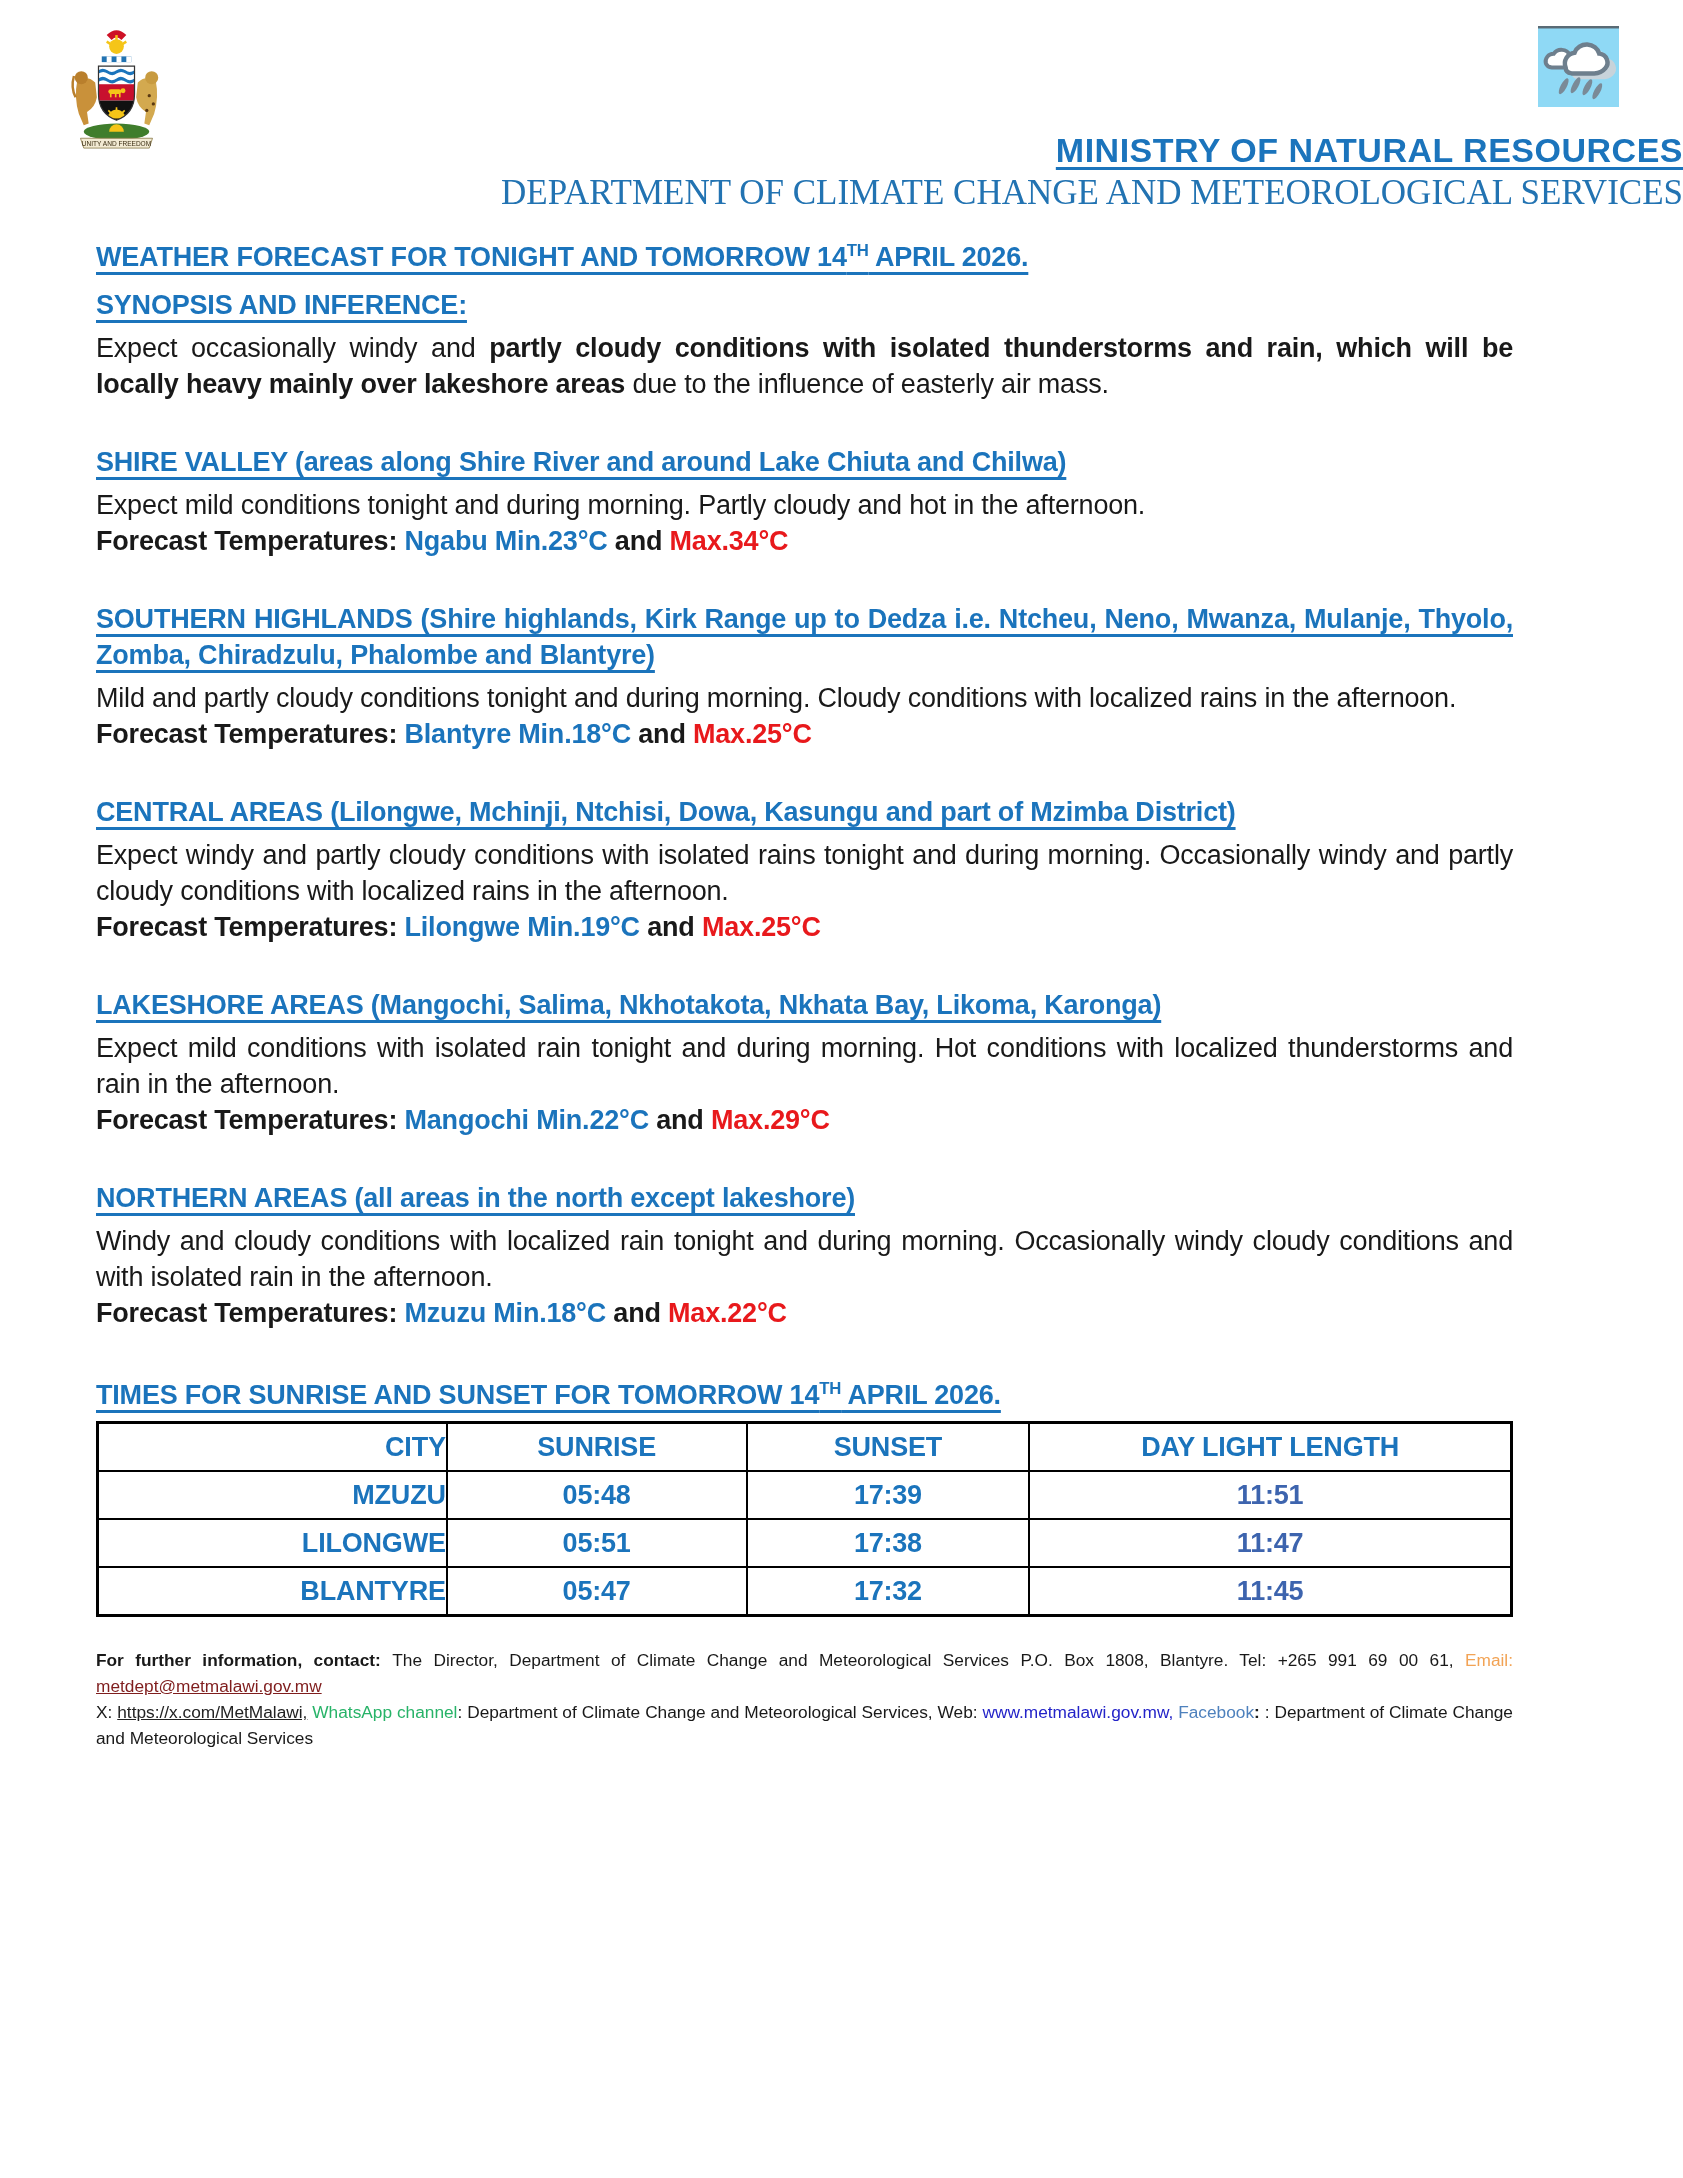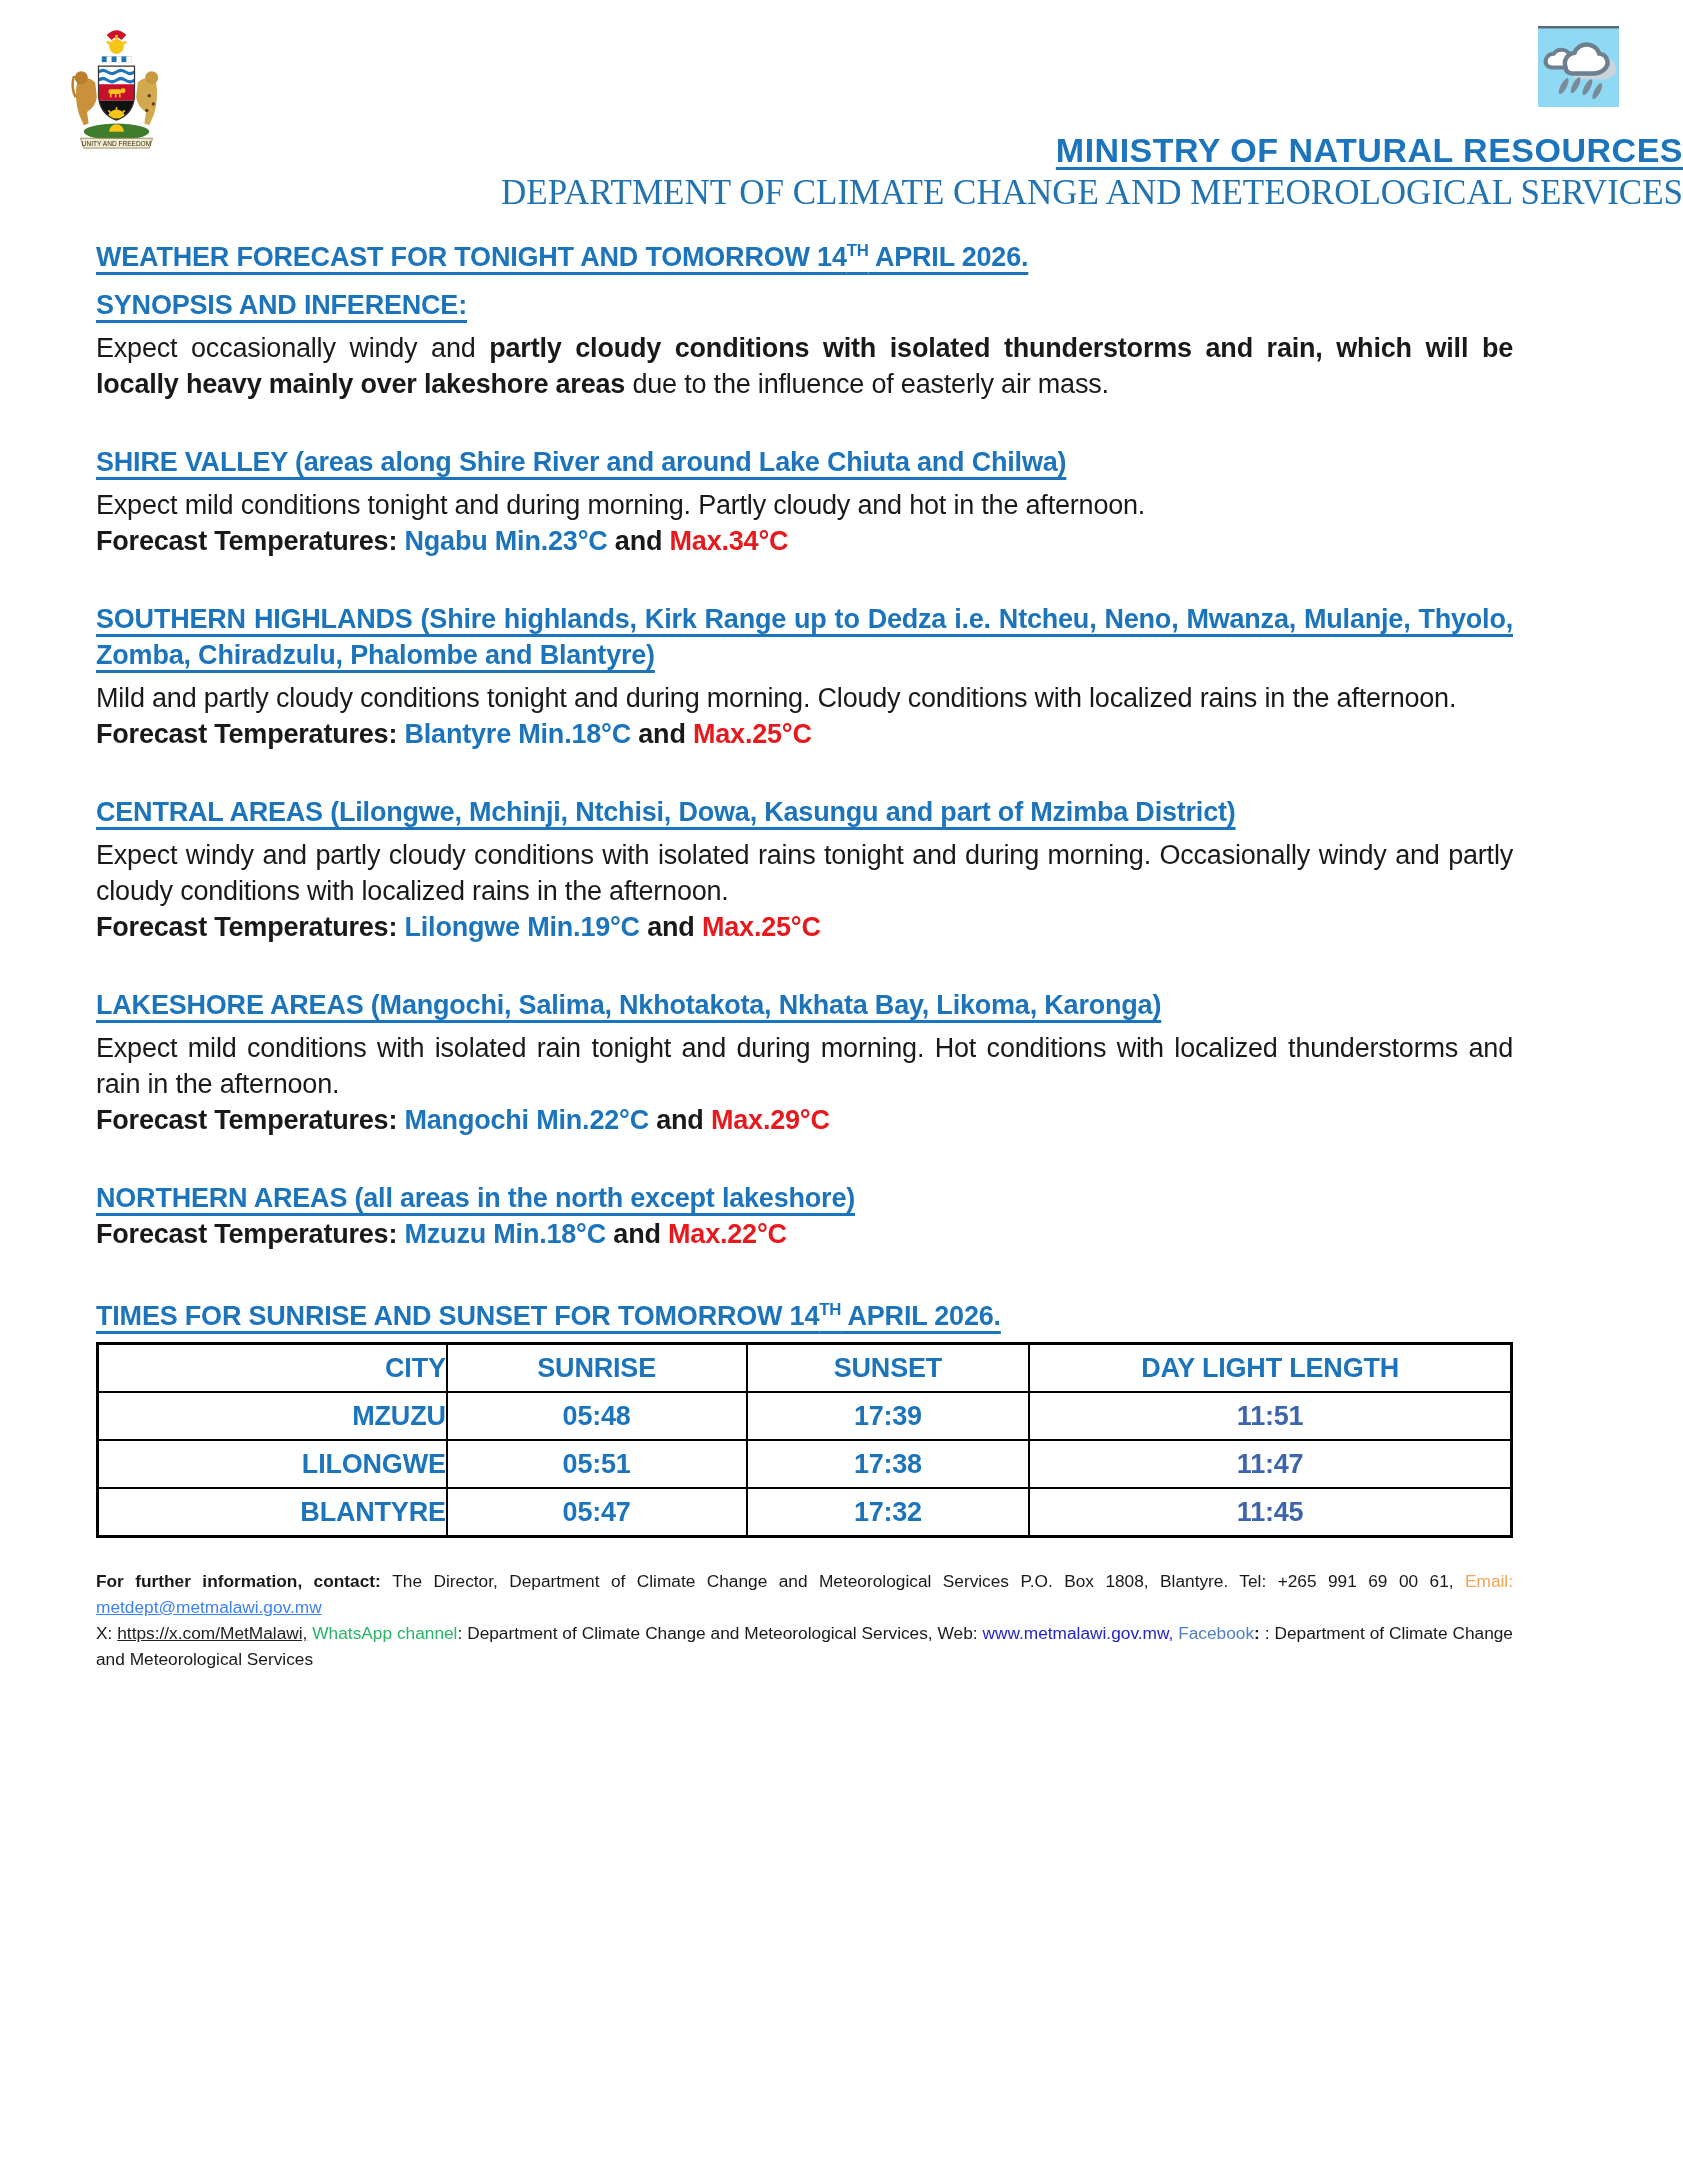--- a/index.html
+++ b/index.html
@@ -68,21 +68,21 @@
   .sun-table td.cell-daylight { color:#3D64AE; }
   .col-city {width:24.7%;} .col-sunrise {width:21.2%;} .col-sunset {width:20%;} .col-daylight {width:34.1%;}
 
   
   .footer {
     margin-top:30px; font-size:17.3px; line-height:26px; text-align:justify;
     letter-spacing:0; color:#191919;
   }
   .footer b { font-weight:bold; }
   .email-label { color:#F2A355; }
-  .email-link { color:#3b82f6; text-decoration:underline;margin-top:12px; }
+  .email-link { color:#7f1d1d; text-decoration:underline;margin-top:12px; }
   .x-link { color:#222; text-decoration:underline; }
   .whatsapp { color:#27B368; }
   .web-link { color:#2323C8; }
   .facebook { color:#4E81BD; }
 </style>
 </head>
 <body>
 
 <div class="page">
 
@@ -199,20 +199,21 @@
     
     <div class="section">
       <p class="h-blue section-heading">LAKESHORE AREAS (Mangochi, Salima, Nkhotakota, Nkhata Bay, Likoma, Karonga)</p>
       <p class="body-text jt">Expect mild conditions with isolated rain tonight and during morning. Hot conditions with localized thunderstorms and rain in the afternoon.</p>
       <p class="temps"><b>Forecast Temperatures: </b><span class="temp-min">Mangochi Min.22°C</span><b> and </b><span class="temp-max">Max.29°C</span></p>
     </div>
 
     
     <div class="section">
       <p class="h-blue section-heading">NORTHERN AREAS (all areas in the north except lakeshore)</p>
+      <p class="body-text jt">Windy and cloudy conditions with localized rain tonight and during morning. Occasionally windy cloudy conditions and with isolated rain in the afternoon.</p>
       <p class="temps"><b>Forecast Temperatures: </b><span class="temp-min">Mzuzu Min.18°C</span><b> and </b><span class="temp-max">Max.22°C</span></p>
     </div>
 
     
 
     
     <p class="h-blue table-title"><span>TIMES FOR SUNRISE AND SUNSET FOR TOMORROW 14</span><sup>TH</sup><span> APRIL 2026.</span></p>
 
     
     <table class="sun-table">

